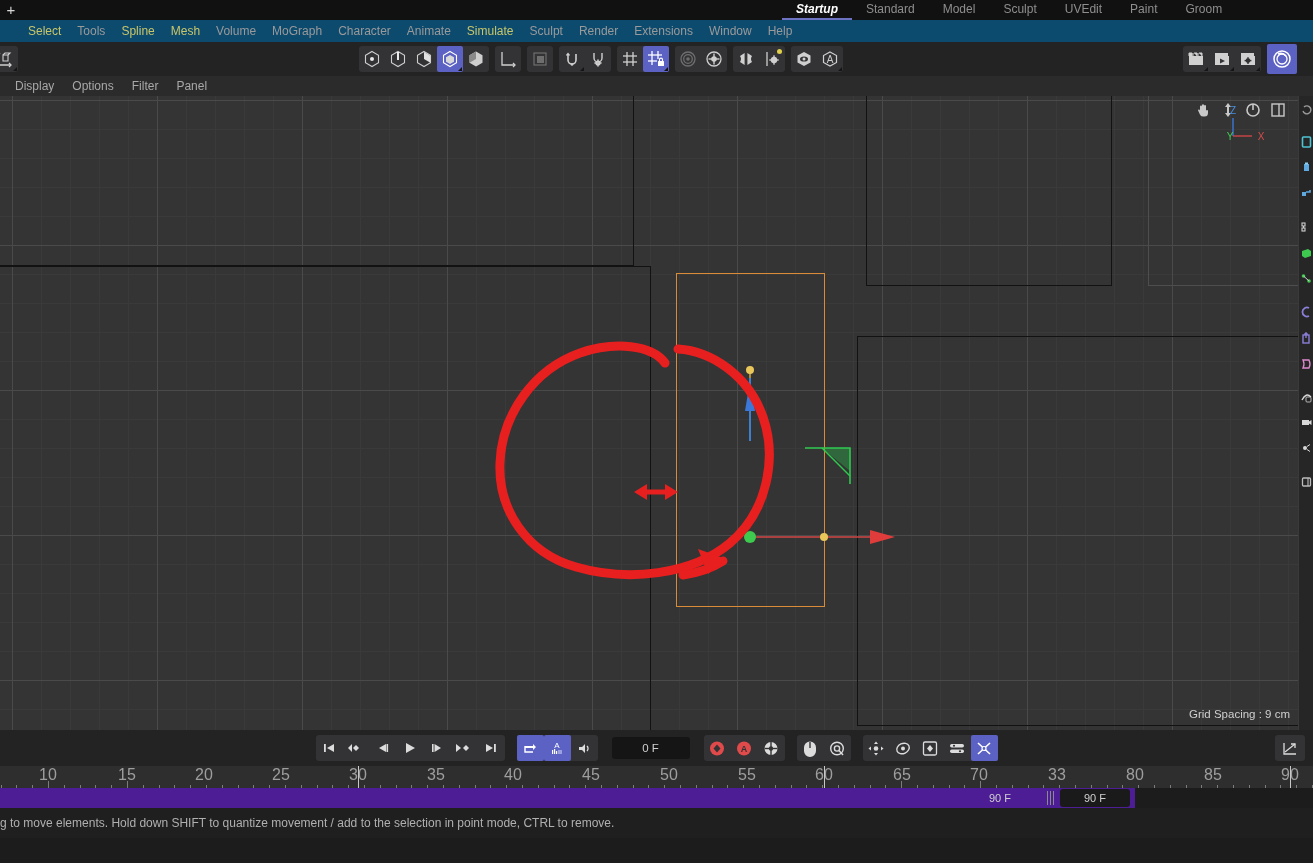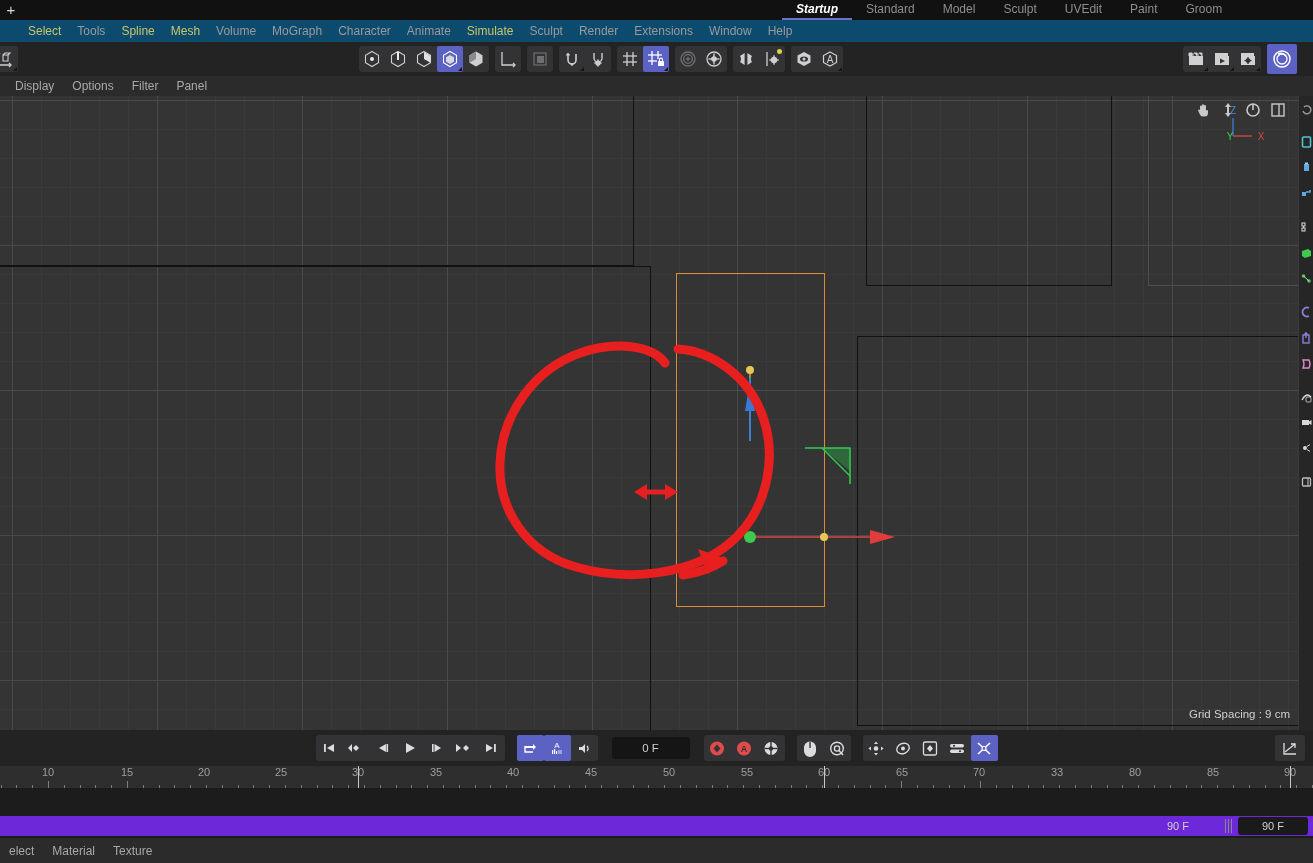--- a/index.html
+++ b/index.html
@@ -119,32 +119,31 @@
     font-size: 11.5px; color: #cfcfcf; margin: 0 8px;
   }
   .animbar-right { position: absolute; right: 8px; top: 5px; }
 
   
   .timeline {
     position: absolute; left: 0; top: 766px; width: 1313px; height: 22px;
     background: #2e2e2e;
   }
   .tl-label {
-    position: absolute; top: 0px; font-size: 11px; color: #9e9e9e;
+    position: absolute; top: 0px; font-size: 16px; color: #9e9e9e;
     transform: translateX(-50%);
   }
   .tl-ticks { position: absolute; left: 0; top: 14px; width: 1313px; height: 8px; }
   .tick { position: absolute; bottom: 0; width: 1px; background: #7c7c7c; }
   .playhead { position: absolute; top: 0; width: 1px; height: 22px; background: #c9c9c9; }
 
   
   .rangebar {
-    position: absolute; left: 0; top: 788px; width: 1313px; height: 20px;
-    background: #6d28d9;
-    margin-top: 28px;
+    position: absolute; left: 0; top: 788px; width: 1135px; height: 20px;
+    background: #4c1d95;
   }
   .range-field {
     position: absolute; height: 18px; display: flex; align-items: center; justify-content: center;
     font-size: 11px; color: #d0d0d0;
   }
   .range-field.left { right: 95px; top: 1px; width: 80px; }
   .range-grip { position: absolute; right: 80px; top: 3px; width: 8px; height: 14px;
     background: repeating-linear-gradient(to right, #8a8a8a 0 1px, transparent 1px 3px); }
   .range-field.right { right: 5px; top: 1px; width: 70px; background: #1a1a1a; border-radius: 3px; height: 18px; }
 
@@ -852,20 +851,18 @@
         <div class="playhead" style="left: 1290px;"></div>
       </div>
   </div>
 
   <div class="rangebar">
     <div class="range-field left">90 F</div>
     <div class="range-grip"></div>
     <div class="range-field right">90 F</div>
   </div>
 
-
-  <div class="bottombar" id="bottombar">
-      <div class="menu-item">elect</div>
-      <div class="menu-item">Material</div>
-      <div class="menu-item">Texture</div>
-    </div>
+  <div class="statusbar">
+    <div class="txt">g to move elements. Hold down SHIFT to quantize movement / add to the selection in point mode, CTRL to remove.</div>
+  </div>
+
 
 </div>
 
 </body></html>

